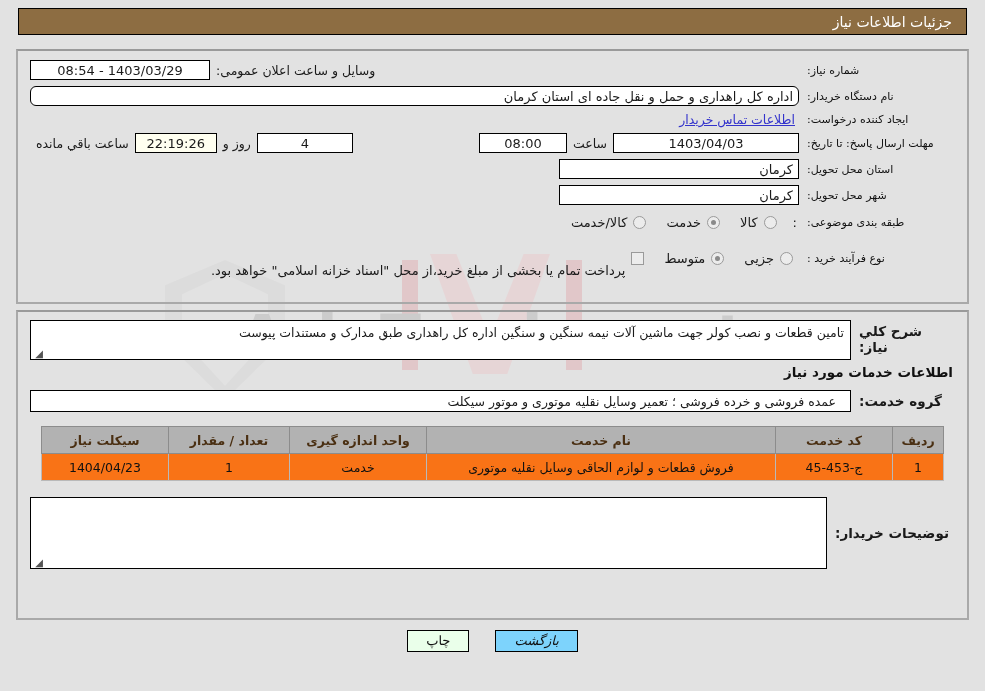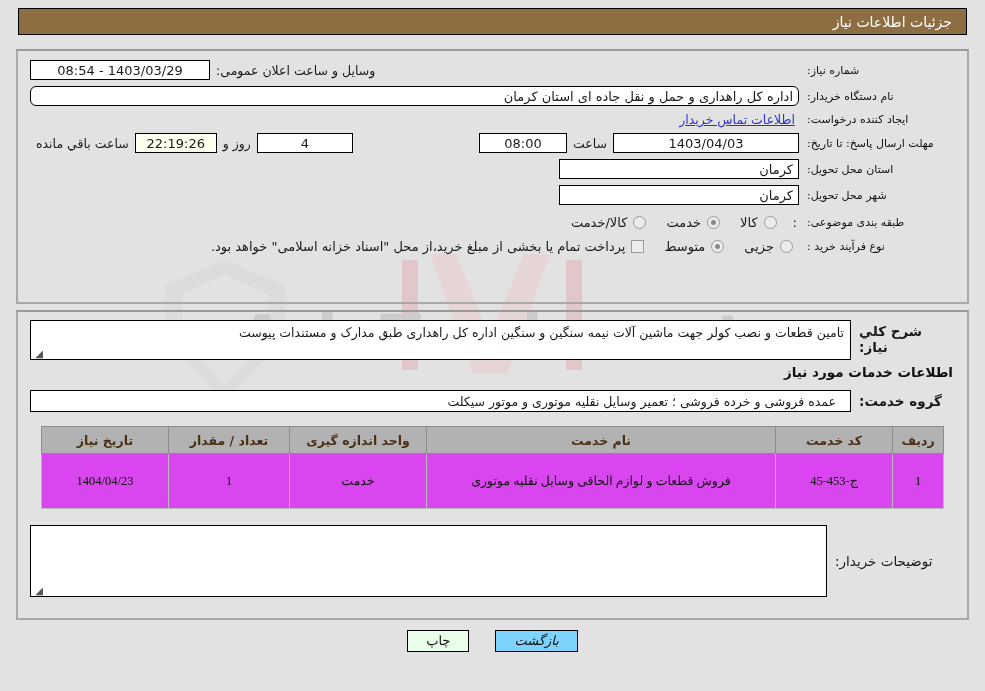--- a/index.html
+++ b/index.html
@@ -122,25 +122,25 @@
   table.items{
     width:903px;margin:14px auto 0 auto;border-collapse:collapse;
     background:#fff;
   }
   table.items th{
     background:#b2b2b2;color:#4a2f12;font-size:12.5px;font-weight:bold;
     border:1px solid #8c8c8c;height:26px;padding:0 4px;
   }
   table.items td{
     border:1px solid #b9b9b9;height:26px;font-size:12.5px;
-    text-align:center;color:#111;padding:14px 4px;background:#d946ef;font-family:Liberation Serif, serif;
+    text-align:center;color:#111;padding:0 4px;background:#f97316;
   }
   .commentrow{display:flex;align-items:flex-start;padding:16px 12px 0 12px;}
   .commentlbl{
-    flex:0 0 120px;text-align:left;font-weight:normal;font-size:13.5px;
+    flex:0 0 120px;text-align:left;font-weight:bold;font-size:13.5px;
     padding-left:8px;padding-top:28px;
   }
   .commentbox{
     flex:1 1 auto;background:#fff;border:1px solid #000;height:72px;
     position:relative;box-sizing:border-box;
   }
   .btnrow{
     display:flex;justify-content:center;align-items:center;gap:26px;
     margin-top:10px;
   }
@@ -221,21 +221,21 @@
       <span class="rlabel">کالا/خدمت</span>
     </div>
 
     <div class="row" style="margin-top:9px;">
       <span class="lbl">نوع فرآیند خرید :</span>
       <span class="radio"></span>
       <span class="rlabel">جزیی</span>
       <span class="radio on"></span>
       <span class="rlabel">متوسط</span>
       <span class="chk"></span>
-      <span class="rlabel" style="padding-left:0;">پرداخت تمام یا بخشی از مبلغ خرید،از محل "اسناد خزانه اسلامی" خواهد بود.</span>
+      <span class="rlabel" style="padding-left:0;margin-top:24px;">پرداخت تمام یا بخشی از مبلغ خرید،از محل "اسناد خزانه اسلامی" خواهد بود.</span>
     </div>
   </div>
 
   <div class="panel p2">
 
     <div class="descrow">
       <span class="desclbl">شرح کلي نیاز:</span>
       <div class="descbox">
         <span>تامین قطعات و نصب کولر جهت ماشین آلات نیمه سنگین و سنگین اداره کل راهداری طبق مدارک و مستندات پیوست</span>
         <span class="resize">◢</span>
@@ -250,21 +250,21 @@
     </div>
 
     <table class="items">
       <thead>
         <tr>
           <th style="width:42px;">ردیف</th>
           <th style="width:108px;">کد خدمت</th>
           <th>نام خدمت</th>
           <th style="width:128px;">واحد اندازه گیری</th>
           <th style="width:112px;">تعداد / مقدار</th>
-          <th style="width:118px;">تاریخ نیاز</th>
+          <th style="width:118px;">سیکلت نیاز</th>
         </tr>
       </thead>
       <tbody>
         <tr>
           <td>1</td>
           <td>ج-453-45</td>
           <td>فروش قطعات و لوازم الحاقی وسایل نقلیه موتوری</td>
           <td>خدمت</td>
           <td>1</td>
           <td>1404/04/23</td>

